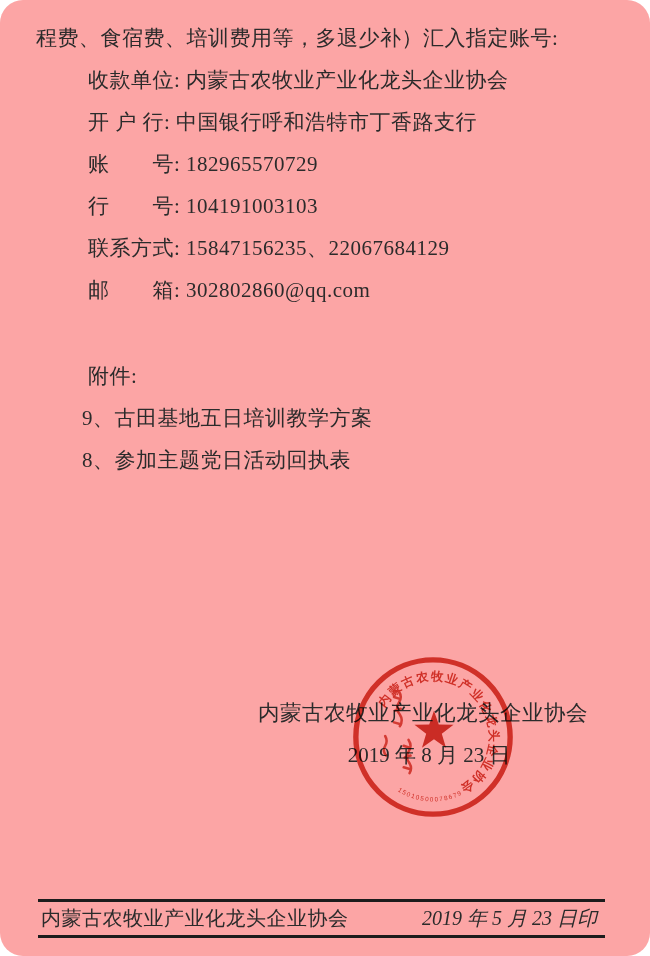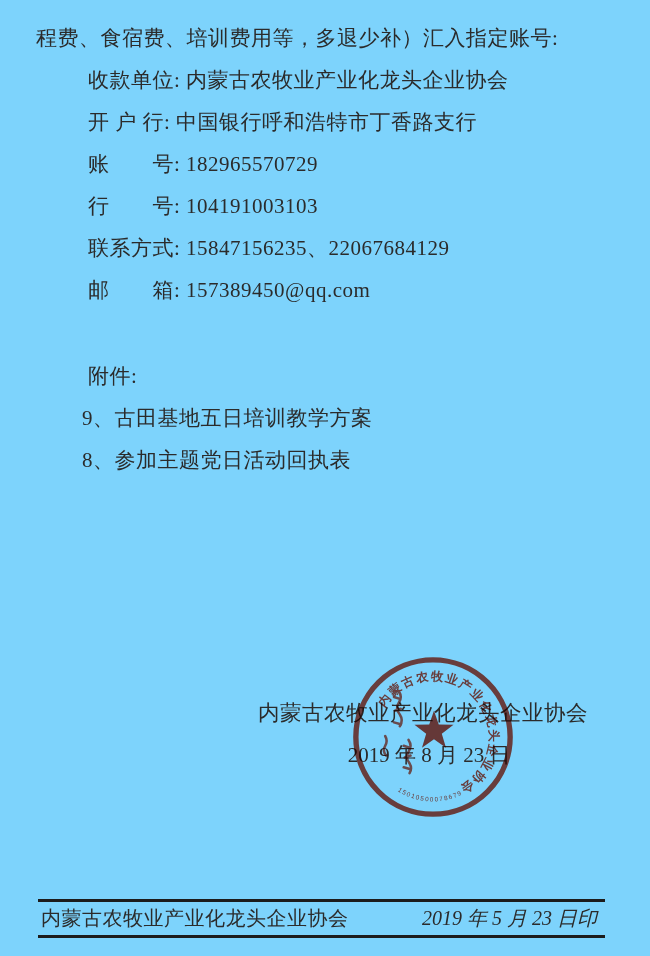--- a/index.html
+++ b/index.html
@@ -1,22 +1,23 @@
 <!DOCTYPE html>
 <html><head>
 <meta charset="utf-8">
 <style>
   html,body{margin:0;padding:0;}
   .page{
     position:relative;
     width:650px;height:956px;
-    background:#7dd3fc;
+    background:#fca5a5;
     font-family:"Liberation Serif","DejaVu Serif",serif;
     color:#2b2b2b;
     overflow:hidden;
+    border-radius:23px;
   }
   
   .doc-body{
     position:absolute;left:36px;top:17px;right:30px;
   }
   .line{
     height:42px;line-height:42px;
     font-size:21px;
     white-space:pre;
     letter-spacing:0.5px;
@@ -56,21 +57,21 @@
 
 <div class="page">
 
   <div class="doc-body">
     <div class="line">程费、食宿费、培训费用等，多退少补）汇入指定账号:</div>
     <div class="line indent">收款单位: 内蒙古农牧业产业化龙头企业协会</div>
     <div class="line indent">开 户 行: 中国银行呼和浩特市丁香路支行</div>
     <div class="line indent">账　　号: 182965570729</div>
     <div class="line indent">行　　号: 104191003103</div>
     <div class="line indent">联系方式: 15847156235、22067684129</div>
-    <div class="line indent">邮　　箱: 157389450@qq.com</div>
+    <div class="line indent">邮　　箱: 302802860@qq.com</div>
     <div class="line indent gap-before">附件:</div>
     <div class="line indent2">9、古田基地五日培训教学方案</div>
     <div class="line indent2">8、参加主题党日活动回执表</div>
   </div>
 
   <div class="sign-block">
     <div class="sign-org">内蒙古农牧业产业化龙头企业协会</div>
     <div class="sign-date">2019 年 8 月 23 日</div>
   </div>
 

